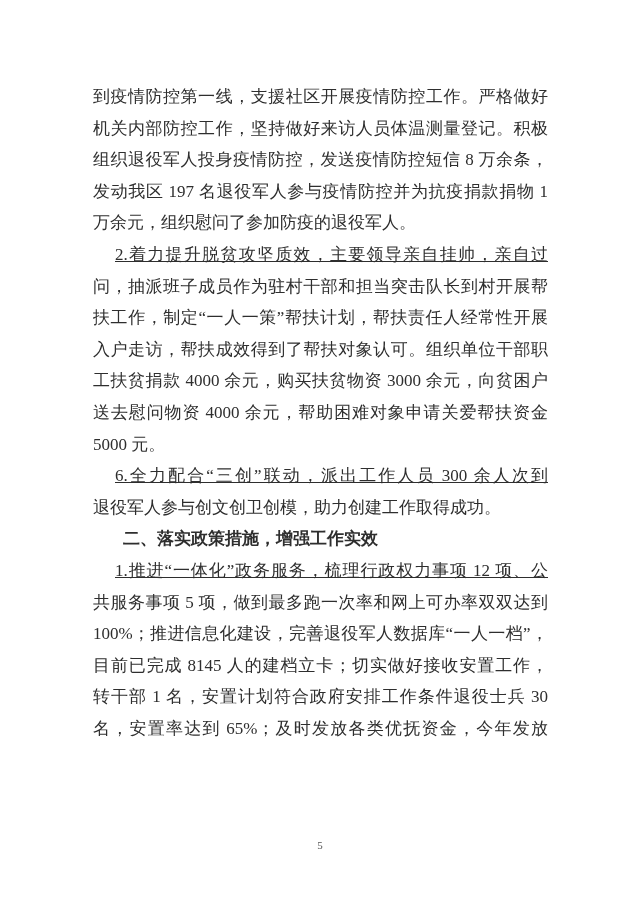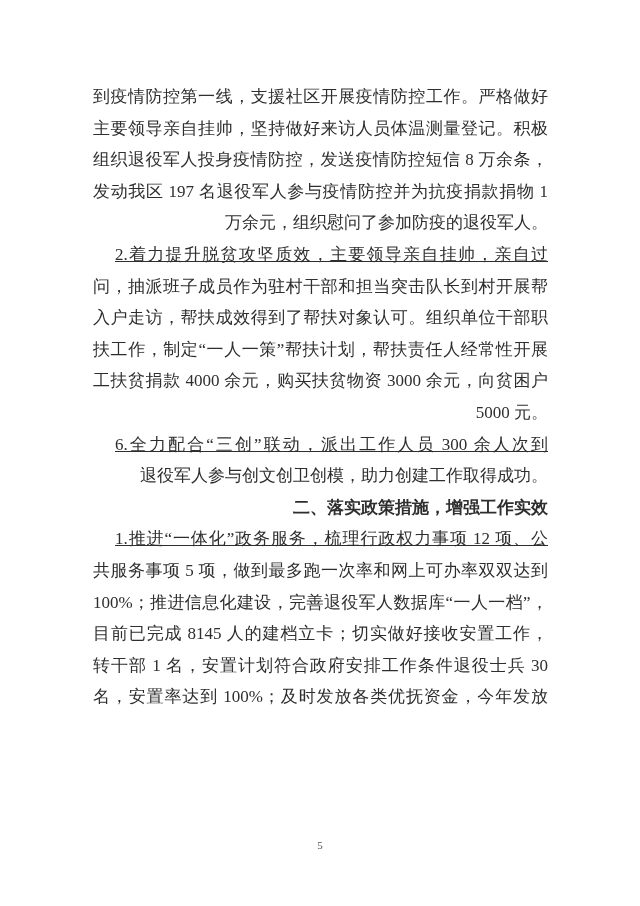--- a/index.html
+++ b/index.html
@@ -19,21 +19,21 @@
   .content {
     position: absolute;
     left: 93px;
     top: 81px;
     width: 455px;
   }
   .ln {
     font-size: 17px;
     line-height: 31.6px;
     height: 31.6px;
-    text-align: right;
+    text-align: left;
     white-space: normal;
     letter-spacing: 0;
   }
   .fill {
     text-align: justify;
     text-align-last: justify;
   }
   .ind-num {
     text-indent: 22px;
     text-decoration: underline;
@@ -53,34 +53,35 @@
     font-size: 11px;
     color: #555555;
   }
 </style>
 </head>
 <body>
 
 <div class="page">
   <div class="content">
     <div class="ln fill">到疫情防控第一线，支援社区开展疫情防控工作。严格做好</div>
-    <div class="ln fill">主要领导亲自挂帅，坚持做好来访人员体温测量登记。积极</div>
+    <div class="ln fill">机关内部防控工作，坚持做好来访人员体温测量登记。积极</div>
     <div class="ln fill">组织退役军人投身疫情防控，发送疫情防控短信 8 万余条，</div>
     <div class="ln fill">发动我区 197 名退役军人参与疫情防控并为抗疫捐款捐物 1</div>
     <div class="ln">万余元，组织慰问了参加防疫的退役军人。</div>
     <div class="ln fill ind-num">2.着力提升脱贫攻坚质效，主要领导亲自挂帅，亲自过</div>
     <div class="ln fill">问，抽派班子成员作为驻村干部和担当突击队长到村开展帮</div>
+    <div class="ln fill">扶工作，制定“一人一策”帮扶计划，帮扶责任人经常性开展</div>
     <div class="ln fill">入户走访，帮扶成效得到了帮扶对象认可。组织单位干部职</div>
-    <div class="ln fill">扶工作，制定“一人一策”帮扶计划，帮扶责任人经常性开展</div>
     <div class="ln fill">工扶贫捐款 4000 余元，购买扶贫物资 3000 余元，向贫困户</div>
+    <div class="ln fill">送去慰问物资 4000 余元，帮助困难对象申请关爱帮扶资金</div>
     <div class="ln">5000 元。</div>
     <div class="ln fill ind-num">6.全力配合“三创”联动，派出工作人员 300 余人次到</div>
     <div class="ln">退役军人参与创文创卫创模，助力创建工作取得成功。</div>
     <div class="ln bold ind-head">二、落实政策措施，增强工作实效</div>
     <div class="ln fill ind-num">1.推进“一体化”政务服务，梳理行政权力事项 12 项、公</div>
     <div class="ln fill">共服务事项 5 项，做到最多跑一次率和网上可办率双双达到</div>
     <div class="ln fill">100%；推进信息化建设，完善退役军人数据库“一人一档”，</div>
     <div class="ln fill">目前已完成 8145 人的建档立卡；切实做好接收安置工作，</div>
     <div class="ln fill">转干部 1 名，安置计划符合政府安排工作条件退役士兵 30</div>
-    <div class="ln fill">名，安置率达到 100%；及时发放各类优抚资金，今年发放</div>
+    <div class="ln fill">名，安置率达到 65%；及时发放各类优抚资金，今年发放</div>
   </div>
   <div class="footer">5</div>
 </div>
 
 </body></html>

